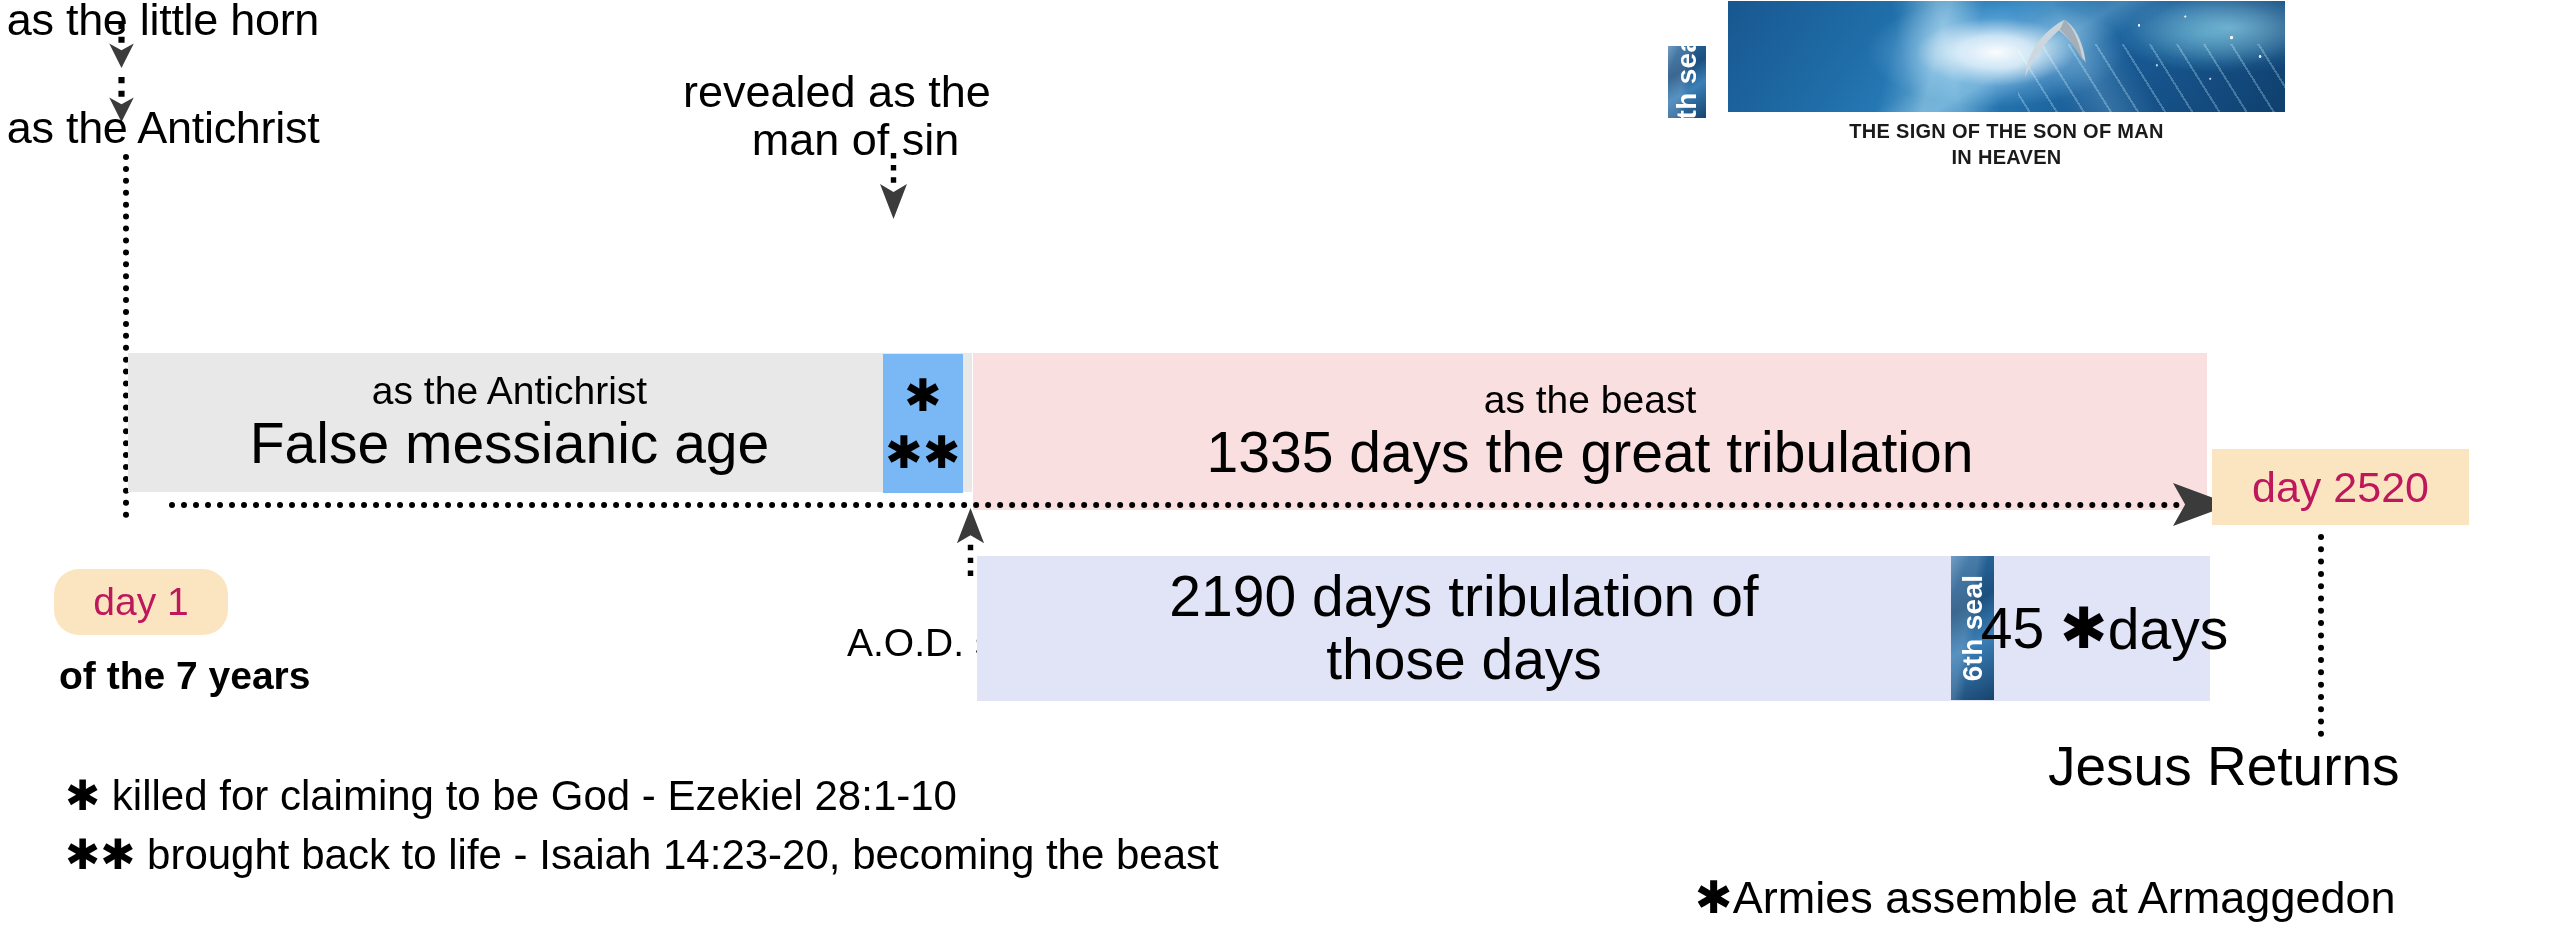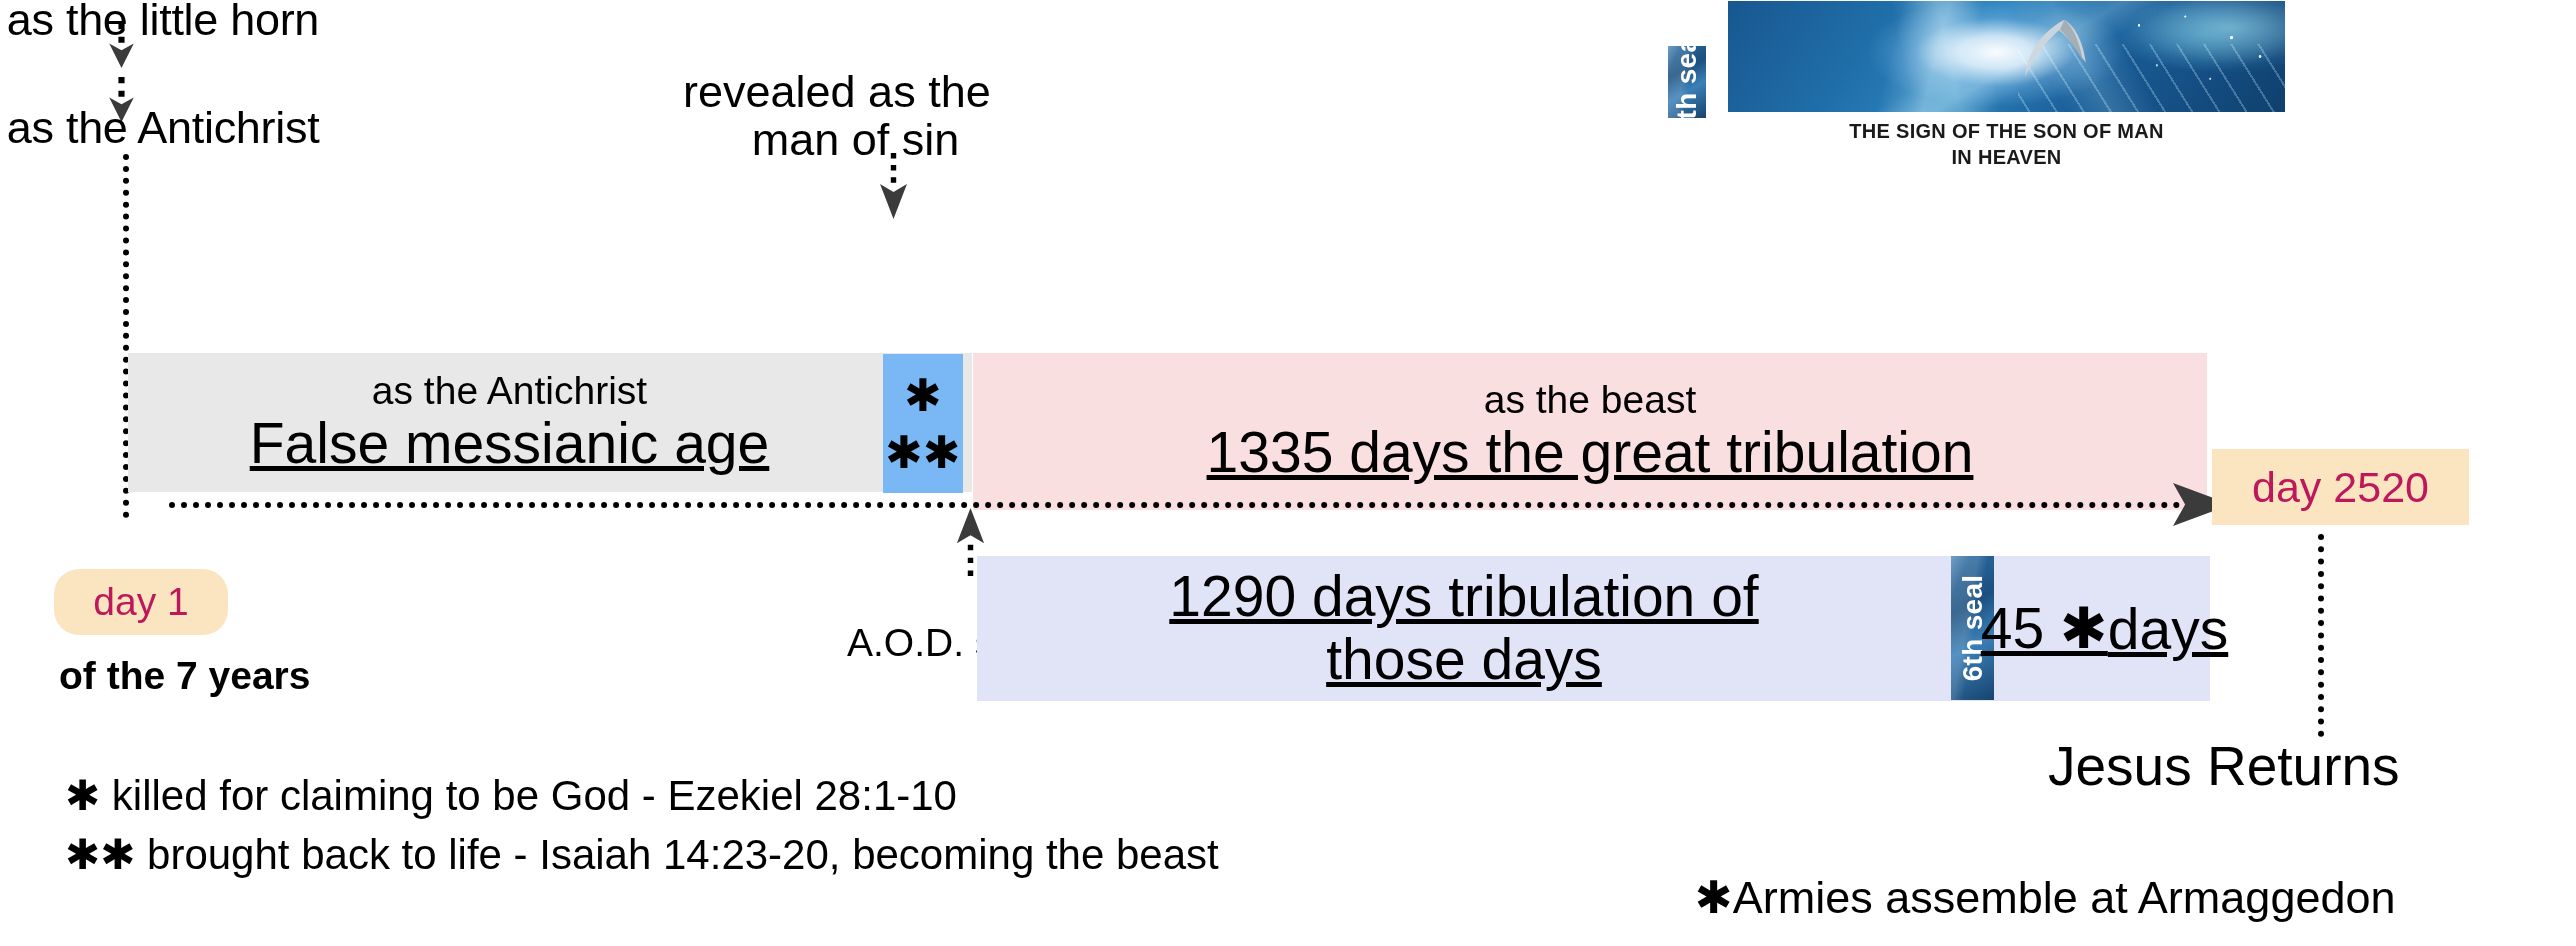--- a/index.html
+++ b/index.html
@@ -32,21 +32,20 @@
     text-align:center;
     color:#000;
   }
   .t-bar-small{
     font-size:39px;
     line-height:1.05;
   }
   .t-bar-big{
     font-size:57px;
     line-height:1.05;
-    text-decoration:underline;
   }
   .t-aod{
     font-size:39px;
     line-height:1.0;
   }
   .t-7years{
     font-size:39px;
     font-weight:bold;
     line-height:1.0;
   }
@@ -249,21 +248,21 @@
 
   <svg class="arrow-svg" style="left:950px;top:508px;width:41px;height:68px;" viewBox="0 0 60 100">
     <line x1="30" y1="100" x2="30" y2="46" stroke="#000" stroke-width="8" stroke-dasharray="8 11"></line>
     <path d="M10 52 L30 0 L50 52 L30 40 Z" fill="#3b3b3b"></path>
   </svg>
   <div class="abs t-aod nw" style="left:847px;top:623px;">A.O.D. setup</div>
 
   <div class="bar bar-lav" style="left:977px;top:556px;width:1233px;height:145px;">
 
     <div class="abs" style="left:0;top:0;width:974px;height:100%;display:flex;flex-direction:column;align-items:center;justify-content:center;">
-      <div class="t-bar-big nw">1290 days tribulation of</div>
+      <div class="t-bar-big nw">2190 days tribulation of</div>
       <div class="t-bar-big nw" style="margin-top:2.7px;">those days</div>
     </div>
 
     <div class="seal" style="left:974px;top:0;width:43px;height:144px;">
       <span class="seal-txt">6th seal</span>
     </div>
 
     <div class="abs" style="left:1022px;top:0;right:0;height:100%;display:flex;flex-direction:row;align-items:center;justify-content:center;">
       <div class="t-bar-big nw">45 ✱</div>
       <div class="t-bar-big nw" style="margin-top:2.7px;">days</div>

